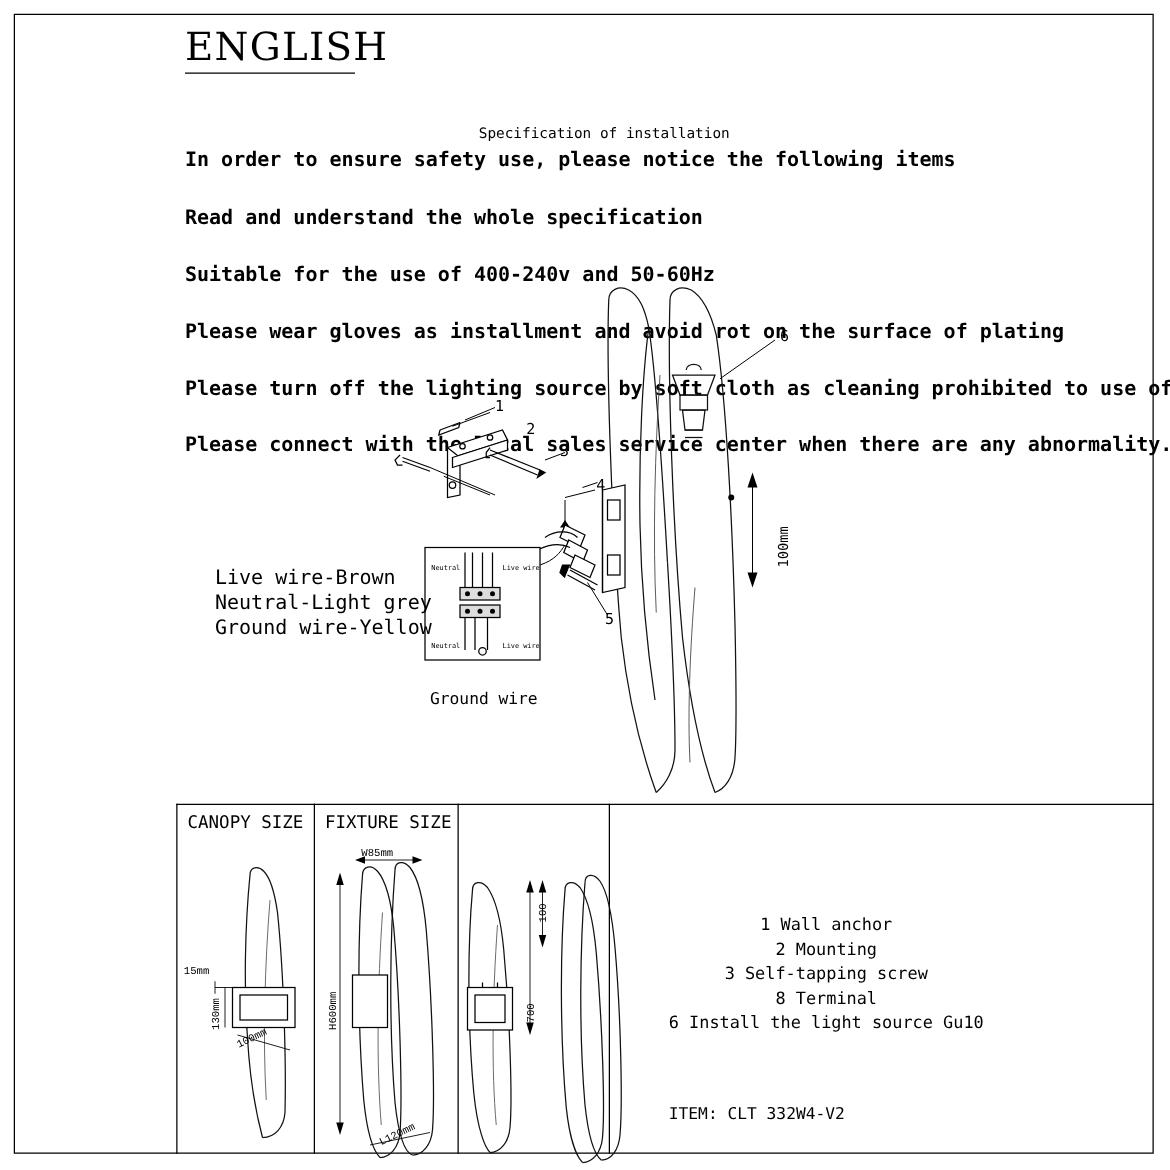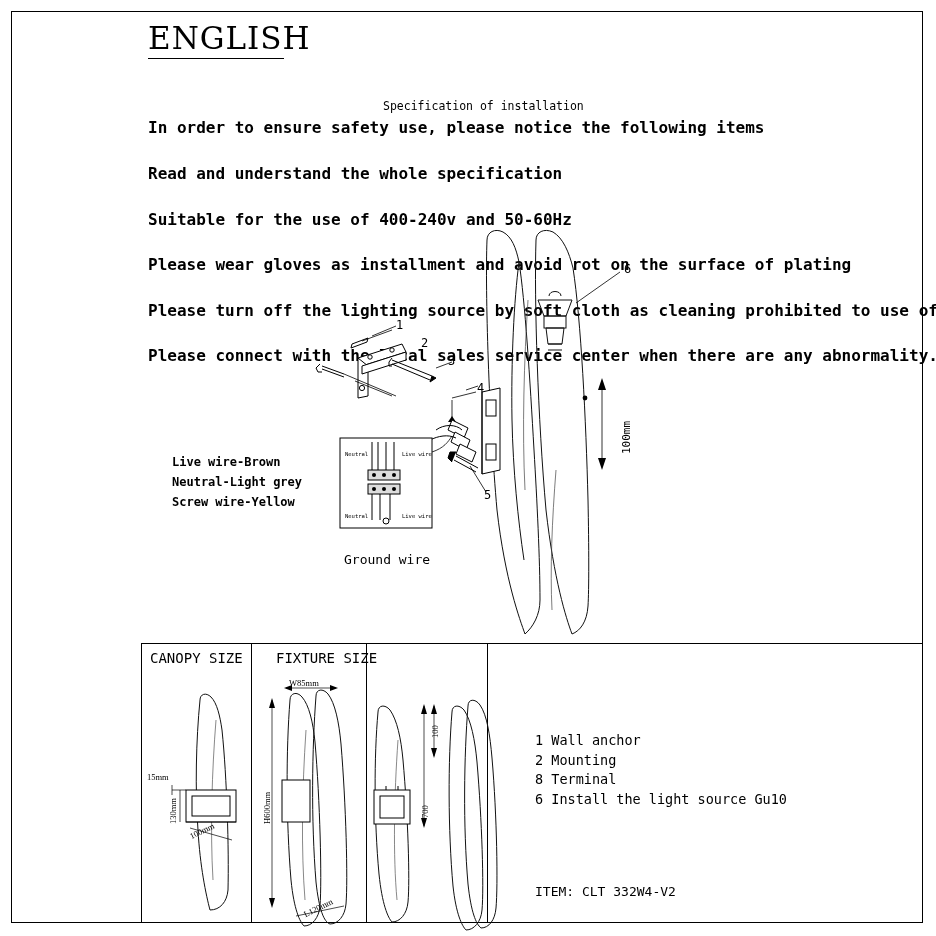--- a/index.html
+++ b/index.html
@@ -55,23 +55,22 @@
     line-height: 15.2px;
     white-space: pre;
     font-weight: bold;
   }
   .spec-lines div { white-space: pre; }
 
   
   .wire-legend {
     position: absolute;
     left: 172px; top: 452px;
-    font-size: 12px;
+    font-size: 16px;
     line-height: 20px;
-    font-weight: bold;
   }
   .ground-wire-label {
     position: absolute;
     left: 344px; top: 552px;
     font-size: 13px;
   }
 
   
   .num {
     position: absolute;
@@ -111,30 +110,31 @@
   }
   .cell-label {
     position: absolute;
     font-size: 14px;
   }
   .parts-list {
     position: absolute;
     left: 535px; top: 731px;
     font-size: 13.5px;
     line-height: 19.6px;
+    text-align: center;
   }
   .item-code {
     position: absolute;
     left: 535px; top: 884px;
     font-size: 13px;
   }
   .dim-label {
     position: absolute;
     font-size: 8.5px;
-    font-family: Liberation Serif, serif;
+    font-family: Liberation Mono, monospace;
   }
   .rot90 { transform: rotate(-90deg); transform-origin: left top; }
   .rot-small { transform: rotate(-26deg); transform-origin: left top; }
   svg { display: block; }
   .dwg { position: absolute; left: 0; top: 0; }
   .wirebox-txt { font-size: 5.5px; font-family: "DejaVu Sans Mono", monospace; }
 </style>
 </head>
 <body>
 
@@ -268,32 +268,32 @@
   <div class="num" style="left:477px; top:381px;">4</div>
   <div class="num" style="left:484px; top:488px;">5</div>
   <div class="num" style="left:624px; top:262px;">6</div>
   <div class="num" style="left:612px; top:406px; font-size:11px;">
     <span class="rot90" style="display:inline-block; position:absolute; left:8px; top:48px;">100mm</span>
   </div>
 
   <div class="wire-legend">
     <div>Live wire-Brown</div>
     <div>Neutral-Light grey</div>
-    <div>Screw wire-Yellow</div>
+    <div>Ground wire-Yellow</div>
   </div>
   <div class="ground-wire-label">Ground wire</div>
 
   <div class="hline-bottom"></div>
   <div class="vline-a"></div>
   <div class="vline-b"></div>
   <div class="vline-c"></div>
   <div class="vline-d"></div>
 
   <div class="cell-label" style="left:150px; top:650px;">CANOPY SIZE</div>
-  <div class="cell-label" style="left:276px; top:650px;">FIXTURE SIZE</div>
+  <div class="cell-label" style="left:260px; top:650px;">FIXTURE SIZE</div>
 
   <svg class="dwg" width="936" height="936" viewBox="0 0 936 936">
     <g fill="none" stroke="#000" stroke-width="1">
 
       <path d="M200 700 C196 740 195 790 198 830 C200 866 206 895 210 910" stroke="#111"></path>
       <path d="M200 700 C200 694 206 692 211 697 C217 703 220 716 222 730
                C227 778 229 850 228 890 C227 902 220 910 210 910" stroke="#111"></path>
       <path d="M216 720 C212 770 210 830 213 880" stroke="#555" stroke-width="0.7"></path>
       <rect x="186" y="790" width="50" height="32" fill="#fff" stroke="#000"></rect>
       <rect x="192" y="796" width="38" height="20" fill="#fff" stroke="#000"></rect>
@@ -364,19 +364,20 @@
   <div class="dim-label" style="left:430px; top:716px;">
     <span class="rot90" style="display:inline-block; position:absolute; left:0; top:22px;">100</span>
   </div>
   <div class="dim-label" style="left:420px; top:796px;">
     <span class="rot90" style="display:inline-block; position:absolute; left:0; top:22px;">700</span>
   </div>
 
   <div class="parts-list">
     <div>1 Wall anchor</div>
     <div>2 Mounting</div>
+    <div>3 Self-tapping screw</div>
     <div>8 Terminal</div>
     <div>6 Install the light source Gu10</div>
   </div>
 
   <div class="item-code">ITEM: CLT 332W4-V2</div>
 
 </div>
 
 </body></html>

